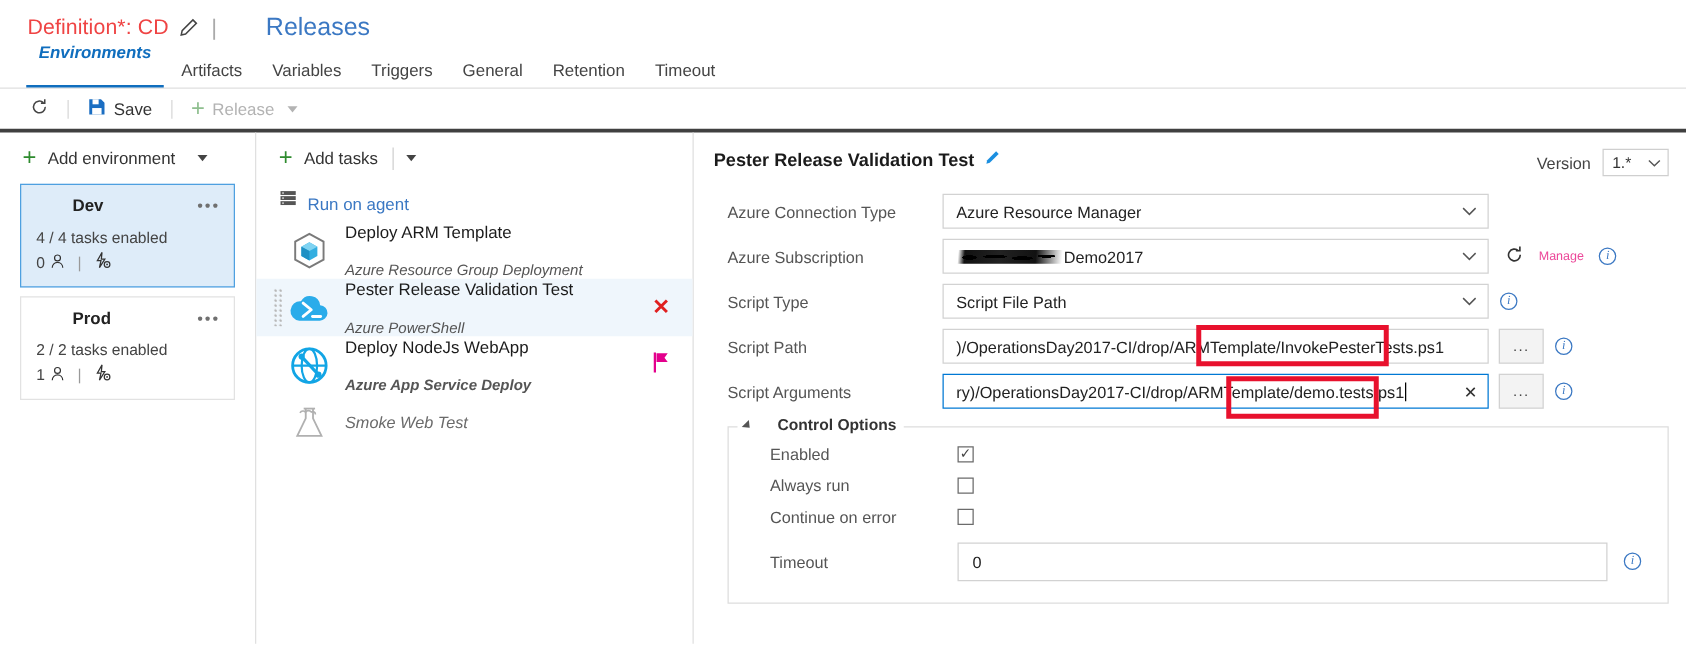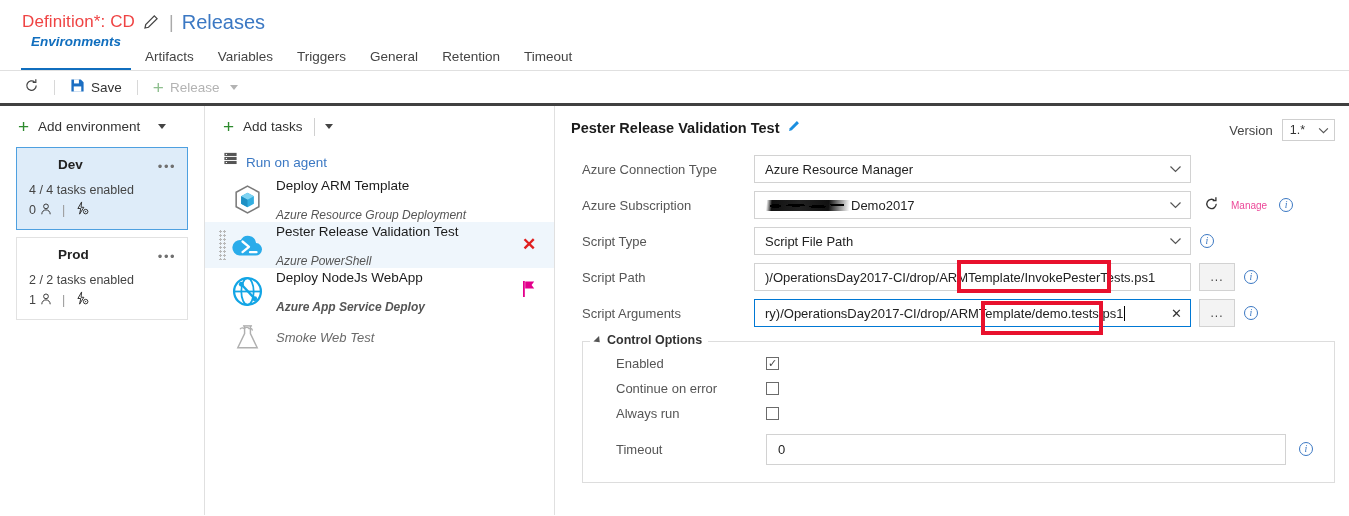--- a/index.html
+++ b/index.html
@@ -33,20 +33,21 @@
   }
   .sep-pipe {
     color: #aaaaaa;
     font-size: 18px;
     margin: 0 8px 0 10px;
   }
   .releases-link {
     font-size: 20px;
     color: #3b78c3;
     cursor: pointer;
+    margin-left: 31px;
   }
 
   
   .tabstrip {
     height: 27px;
     display: flex;
     align-items: flex-end;
     padding-left: 21px;
     border-bottom: 1px solid #e0e0e0;
   }
@@ -154,21 +155,21 @@
     cursor: pointer;
     position: relative;
   }
   .env-card.selected {
     background: #deecf9;
     border: 1px solid #4ea0e0;
   }
   .env-row1 {
     display: flex;
     justify-content: space-between;
-    align-items: flex-end;
+    align-items: center;
     padding-left: 29px;
   }
   .env-name {
     font-size: 13.5px;
     font-weight: bold;
     color: #222;
   }
   .env-ellipsis {
     color: #707070;
     font-size: 13px;
@@ -416,21 +417,21 @@
     position: absolute;
     top: -9px;
     left: 7px;
     background: #fff;
     padding: 0 6px 0 4px;
     font-size: 12.5px;
     font-weight: bold;
     color: #333;
     display: flex;
     align-items: center;
-    gap: 5px;
+    gap: 20px;
   }
   .tri-down {
     width: 0; height: 0;
     border-left: 4px solid transparent;
     border-right: 4px solid transparent;
     border-top: 5px solid #555;
     transform: rotate(-45deg);
   }
   .crow {
     display: flex;
@@ -814,25 +815,25 @@
           <span>Control Options</span>
         </span>
 
         <div class="crow">
           <span class="clabel">Enabled</span>
           <span class="cbox">
               <span class="tick">✓</span>
             </span>
         </div>
         <div class="crow">
+          <span class="clabel">Always run</span>
+          <span class="cbox"></span>
+        </div>
+        <div class="crow">
           <span class="clabel">Continue on error</span>
-          <span class="cbox"></span>
-        </div>
-        <div class="crow">
-          <span class="clabel">Always run</span>
           <span class="cbox"></span>
         </div>
         <div class="crow" style="height:38px;margin-top:4px;">
           <span class="clabel">Timeout</span>
           <span class="timeout-input">0</span>
           <span class="info-i" style="margin-left:13px;">i</span>
         </div>
       </div>
 
     </div>

